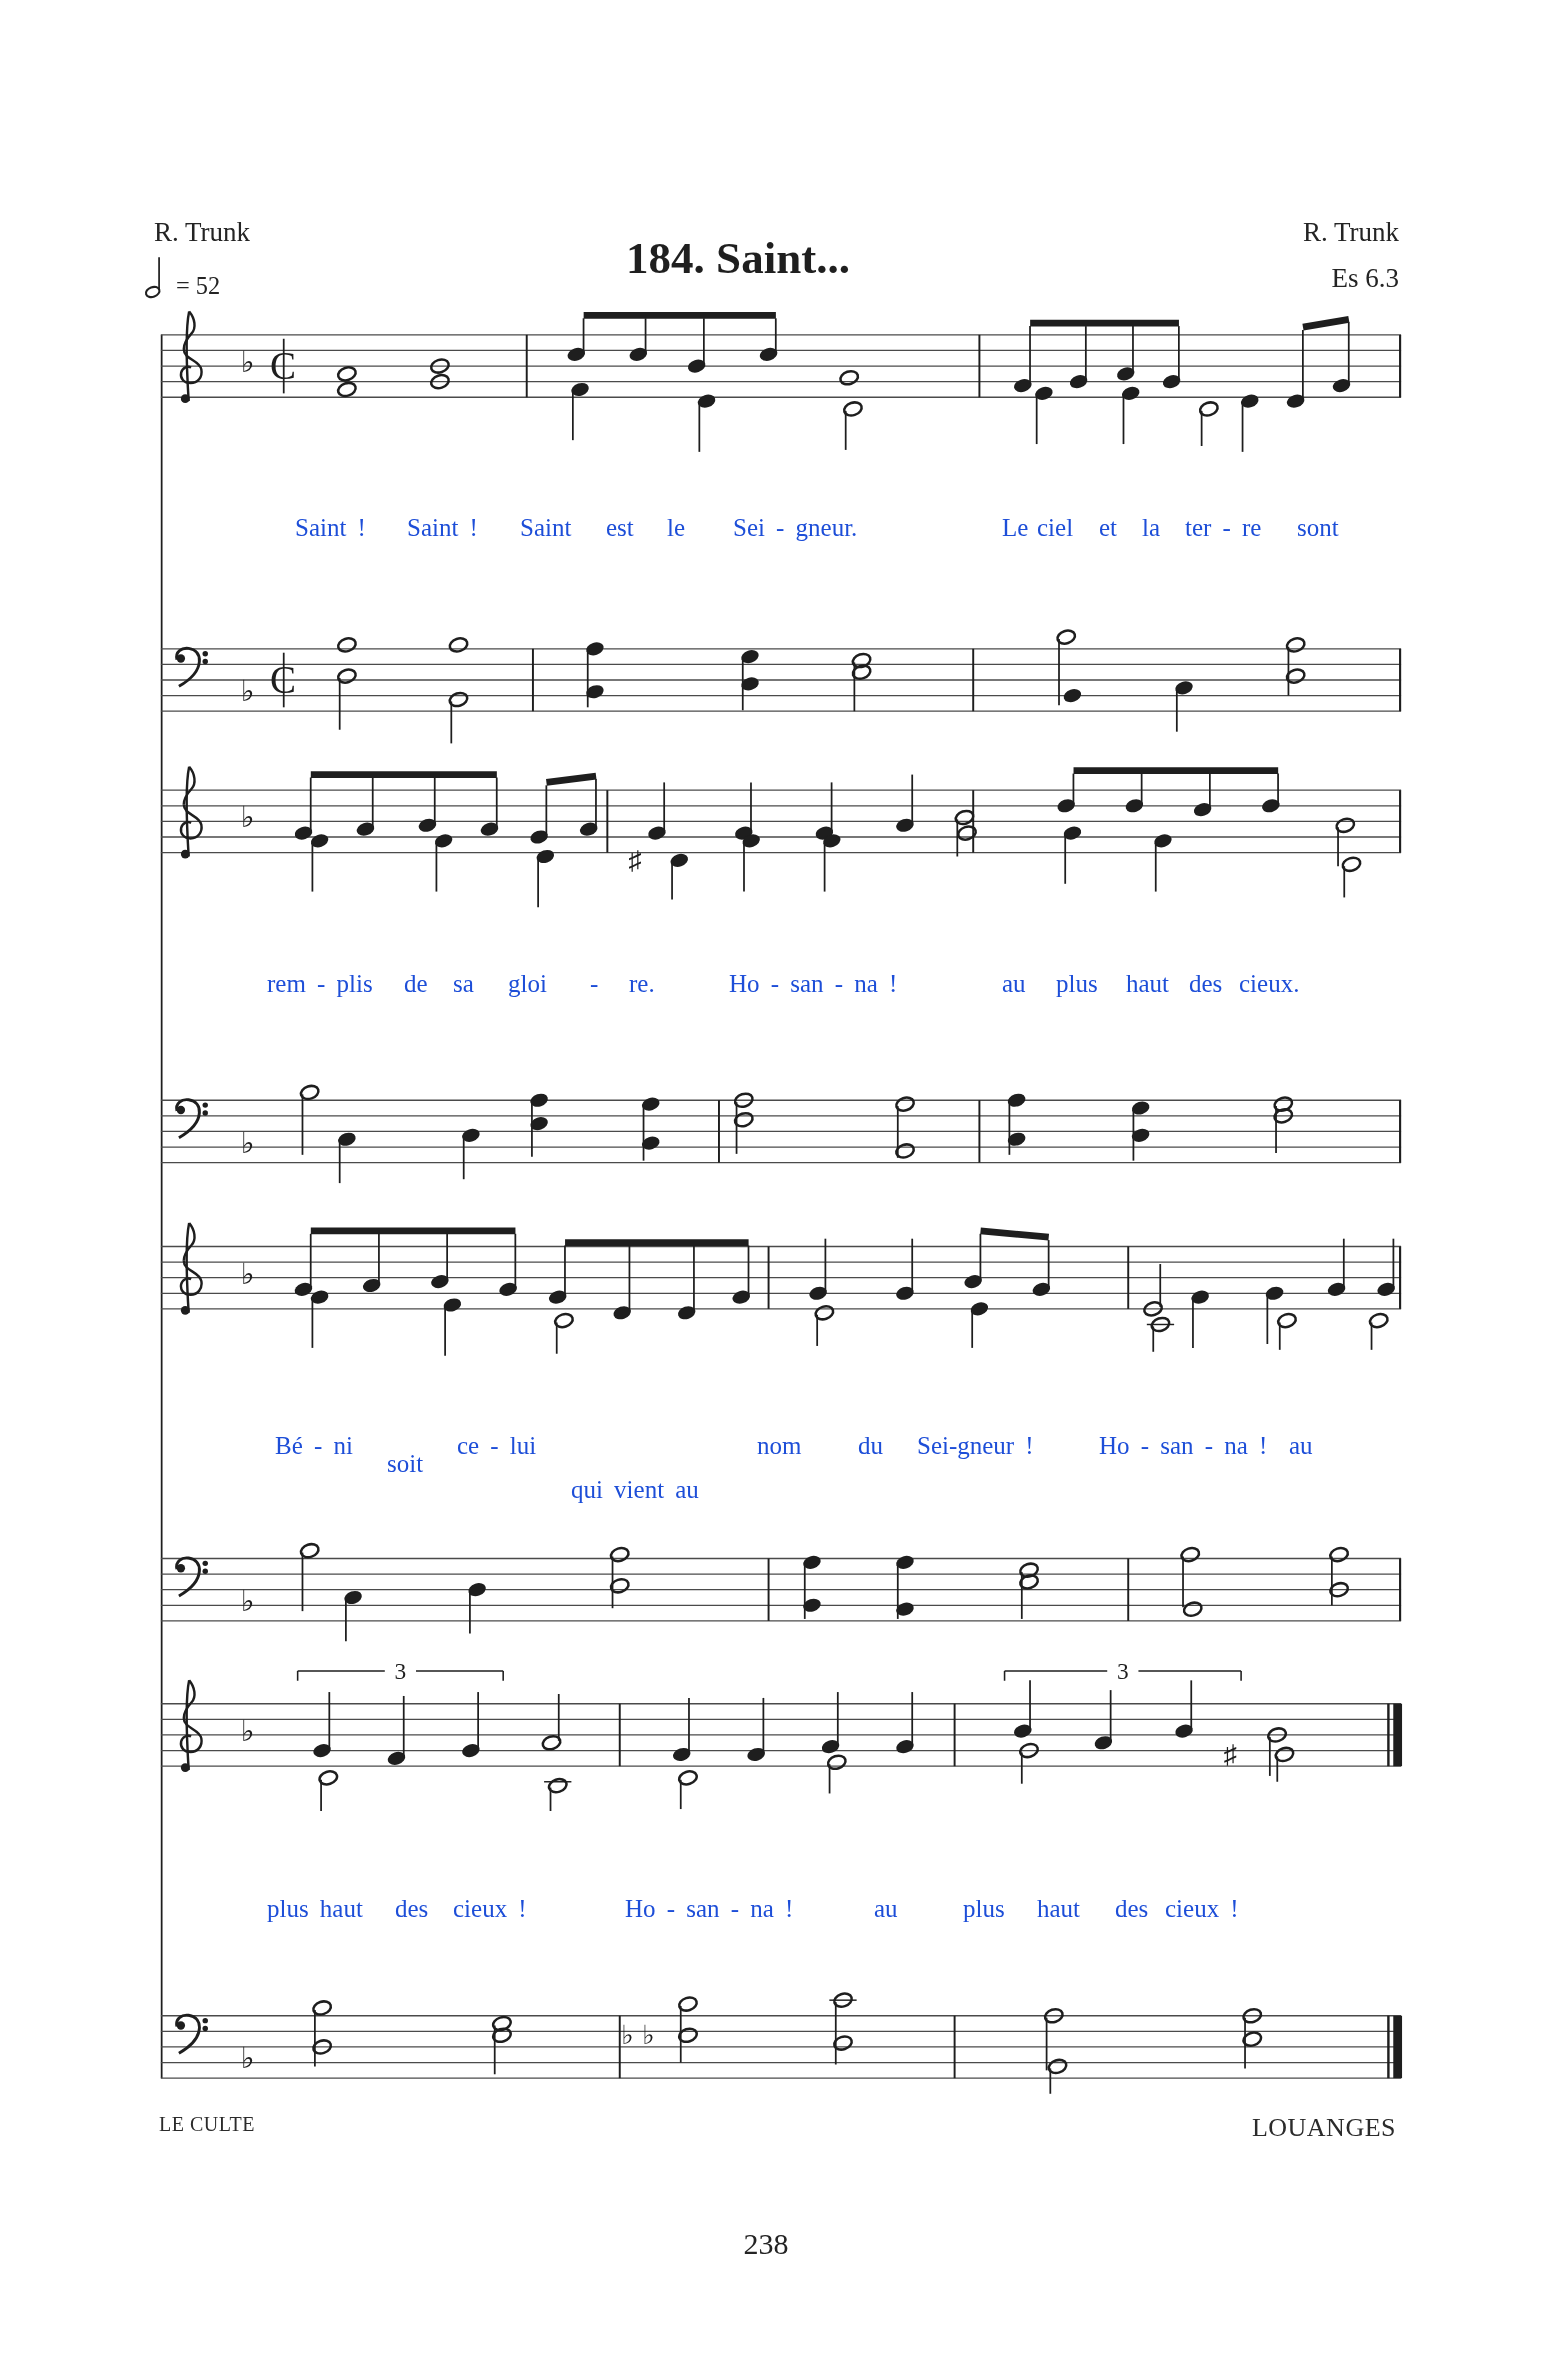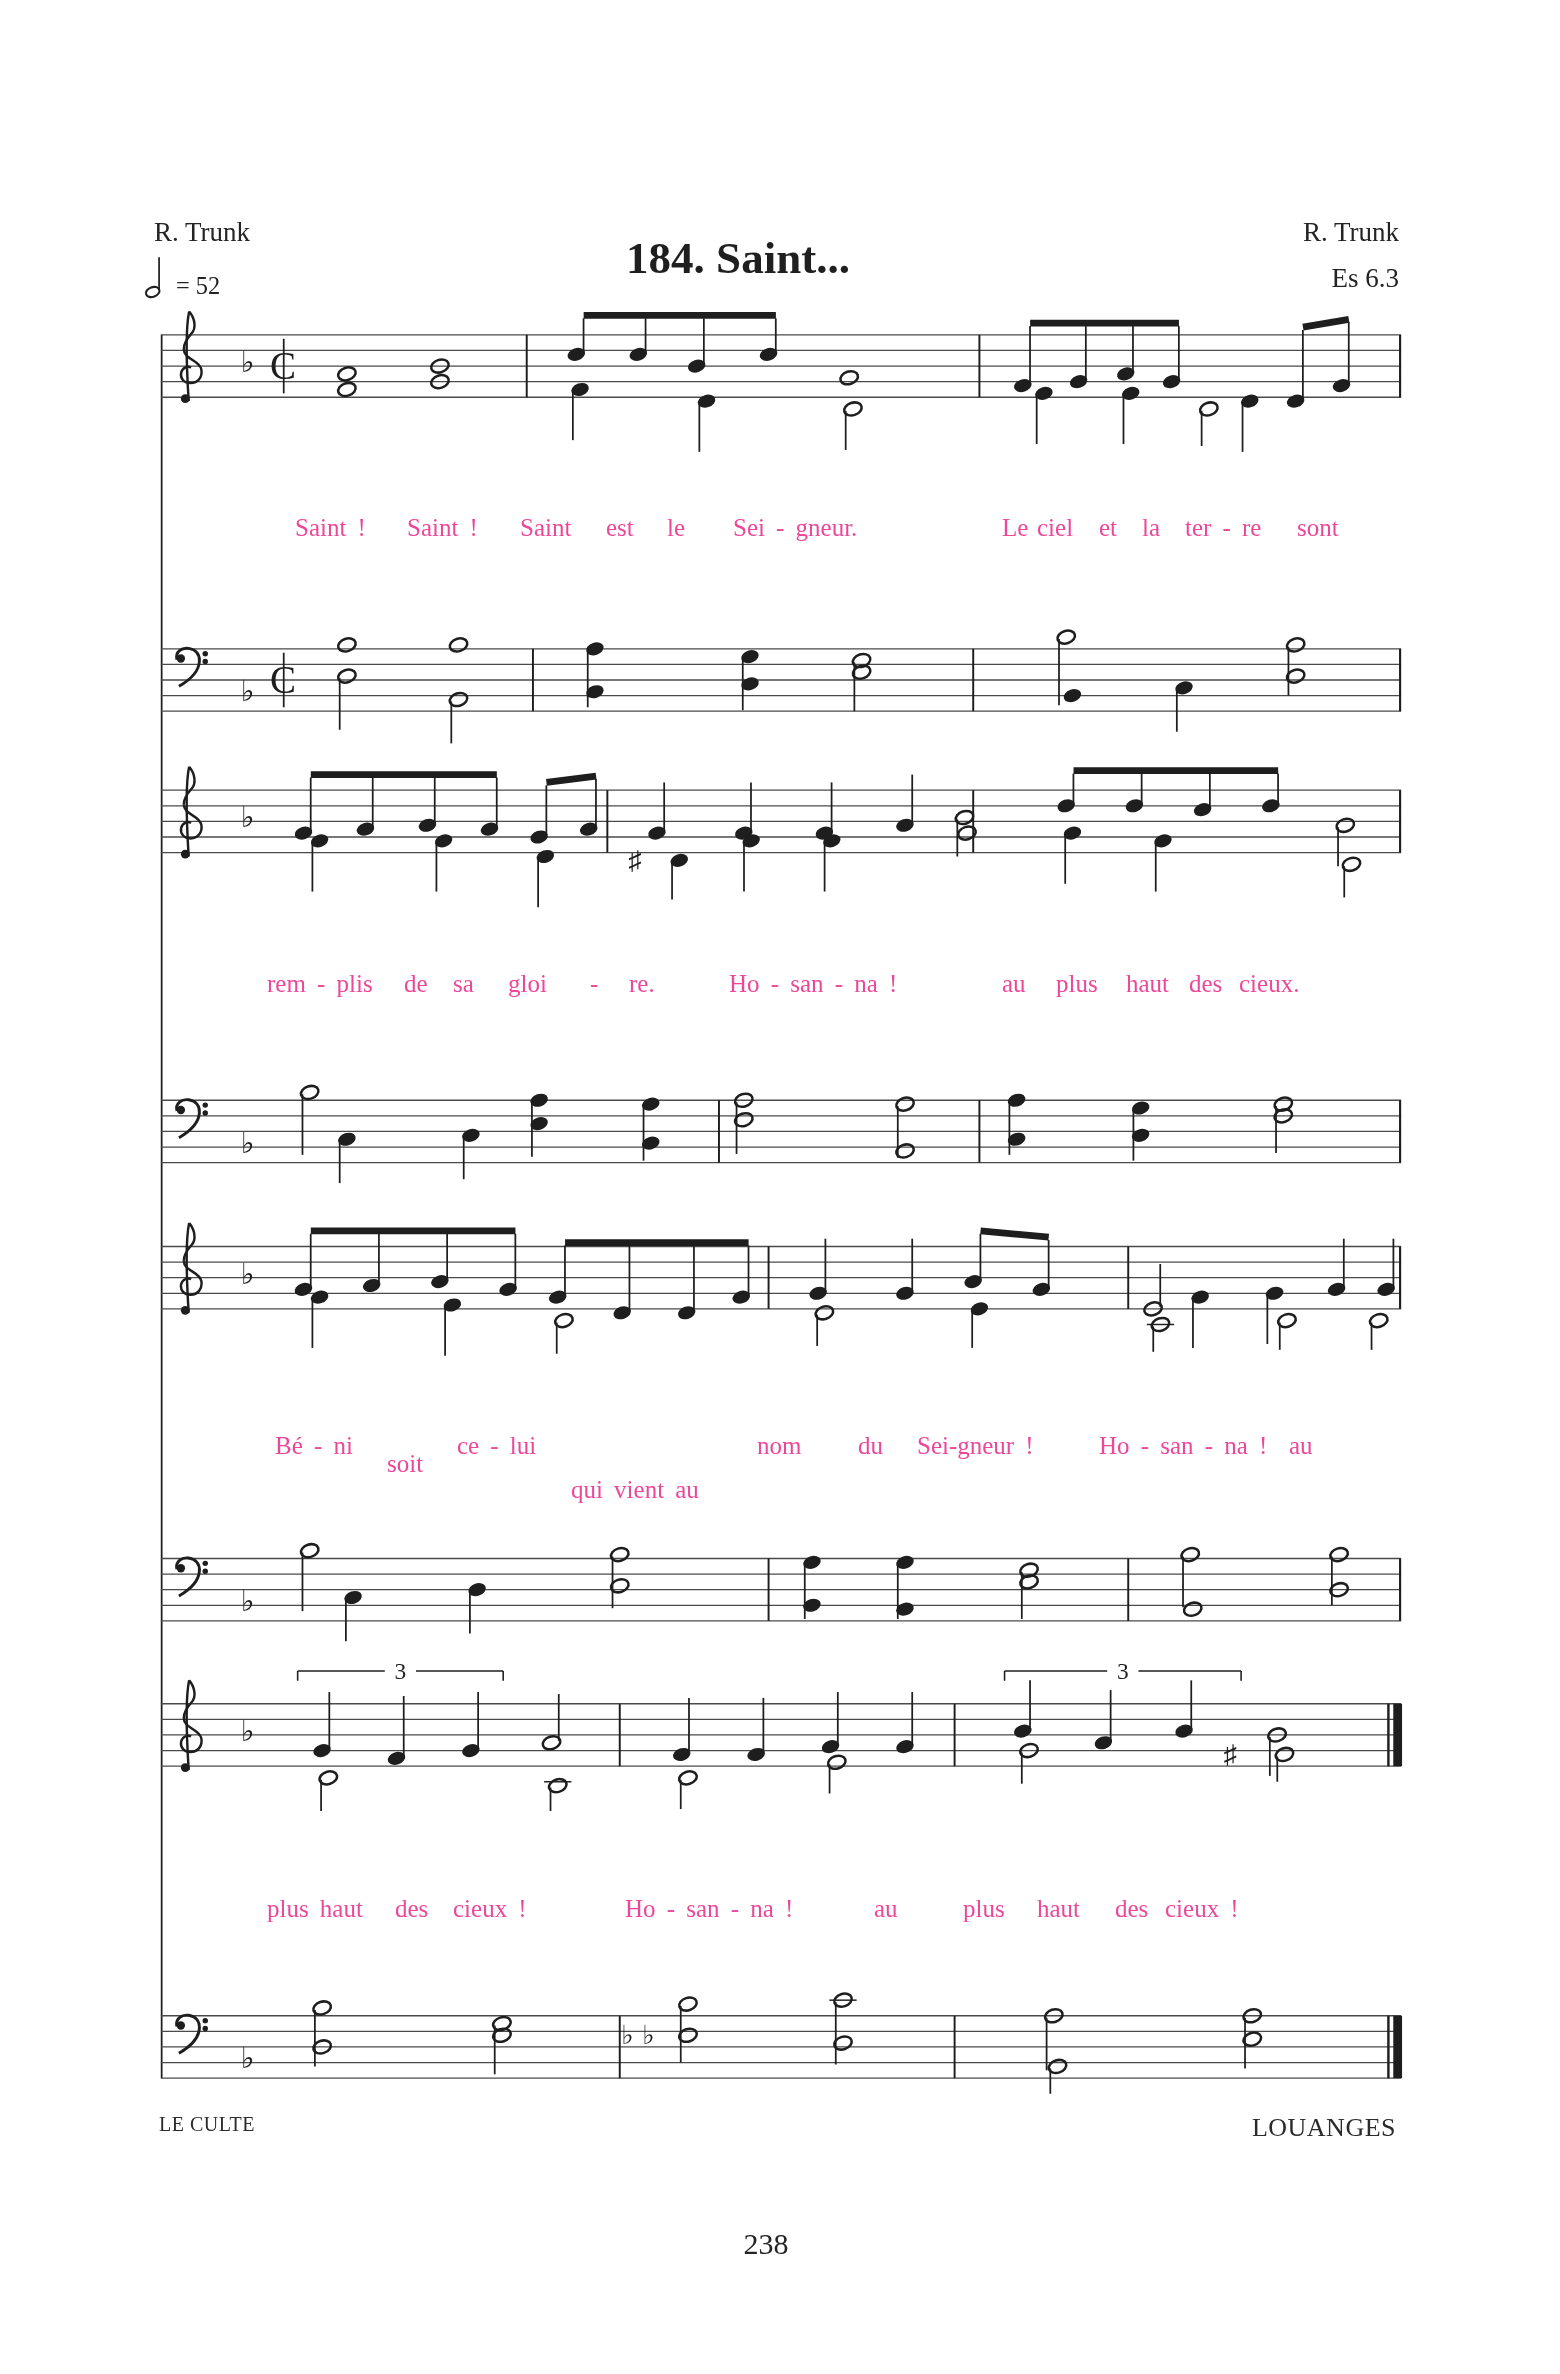--- a/index.html
+++ b/index.html
@@ -19,21 +19,21 @@
   .hymn-title{
     top:193px;left:738px;transform:translateX(-50%);
     font-size:45px;font-weight:bold;color:#1f1f1f;white-space:nowrap;margin-top:39px;
   }
   .composer-left{top:217px;left:154px;font-size:27px;}
   .composer-right{top:217px;right:161px;font-size:27px;}
   .scripture-ref{top:263px;right:161px;font-size:27px;}
   .tempo-text{top:272px;left:176px;font-size:24.4px;}
   .lyric-line{left:0;width:1560px;height:35px;}
   .lyric-seg{
-    position:absolute;top:0;font-size:25px;color:#ec4899;
+    position:absolute;top:0;font-size:25px;color:#1d4ed8;
     white-space:pre;word-spacing:4.9px;text-align:center;
   }
   .footer-left{top:2113px;left:159px;font-size:20px;letter-spacing:0.5px;color:#2b2b2b;}
   .footer-right{top:2113px;right:164px;font-size:26px;letter-spacing:0.5px;color:#2b2b2b;}
   .page-number{top:2227px;left:766px;transform:translateX(-50%);font-size:30px;}
   svg text{font-family:"Liberation Serif", serif;}
 </style>
 </head>
 <body>
 

